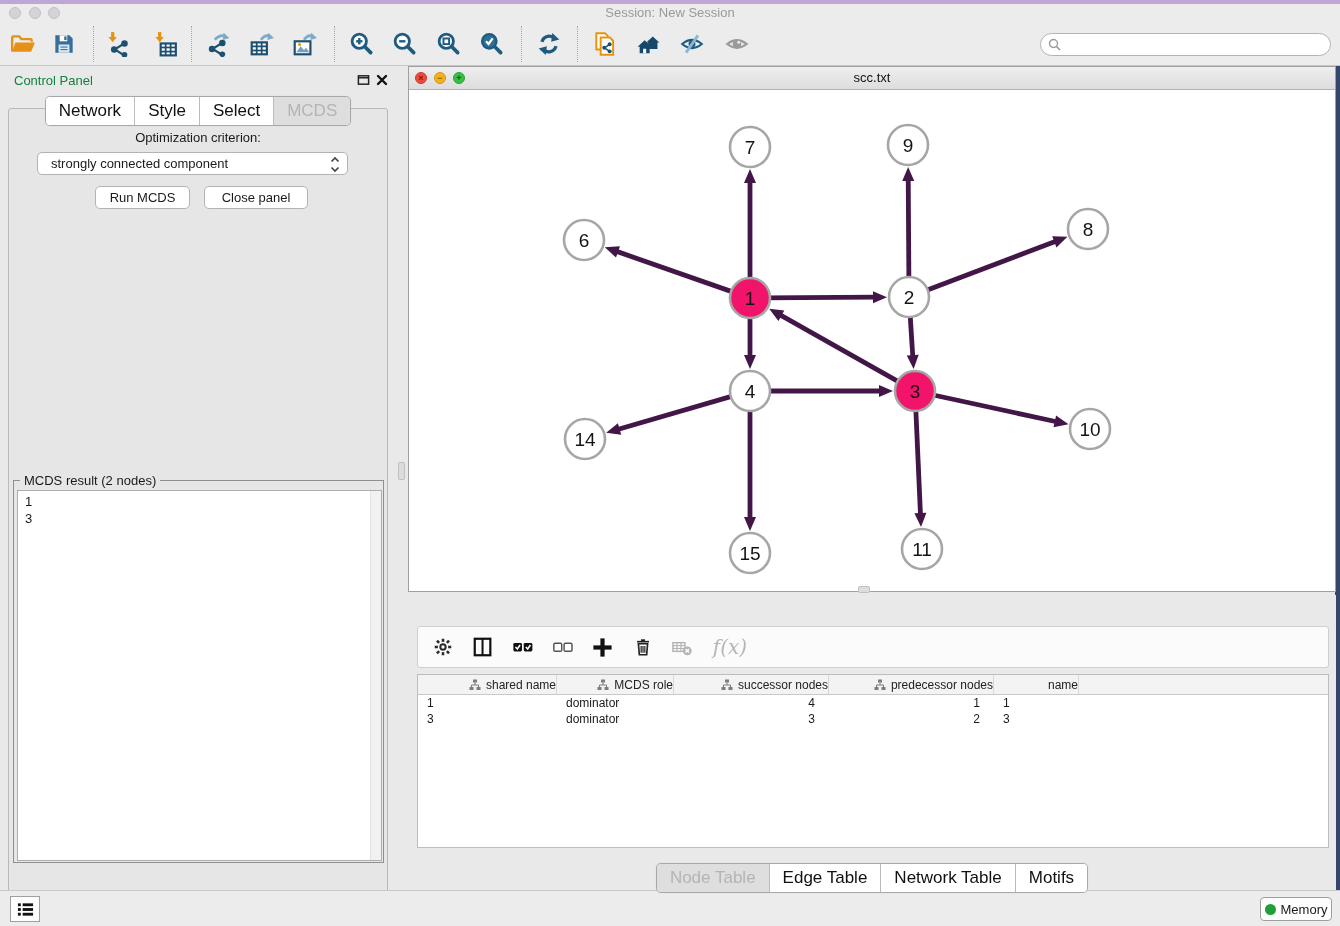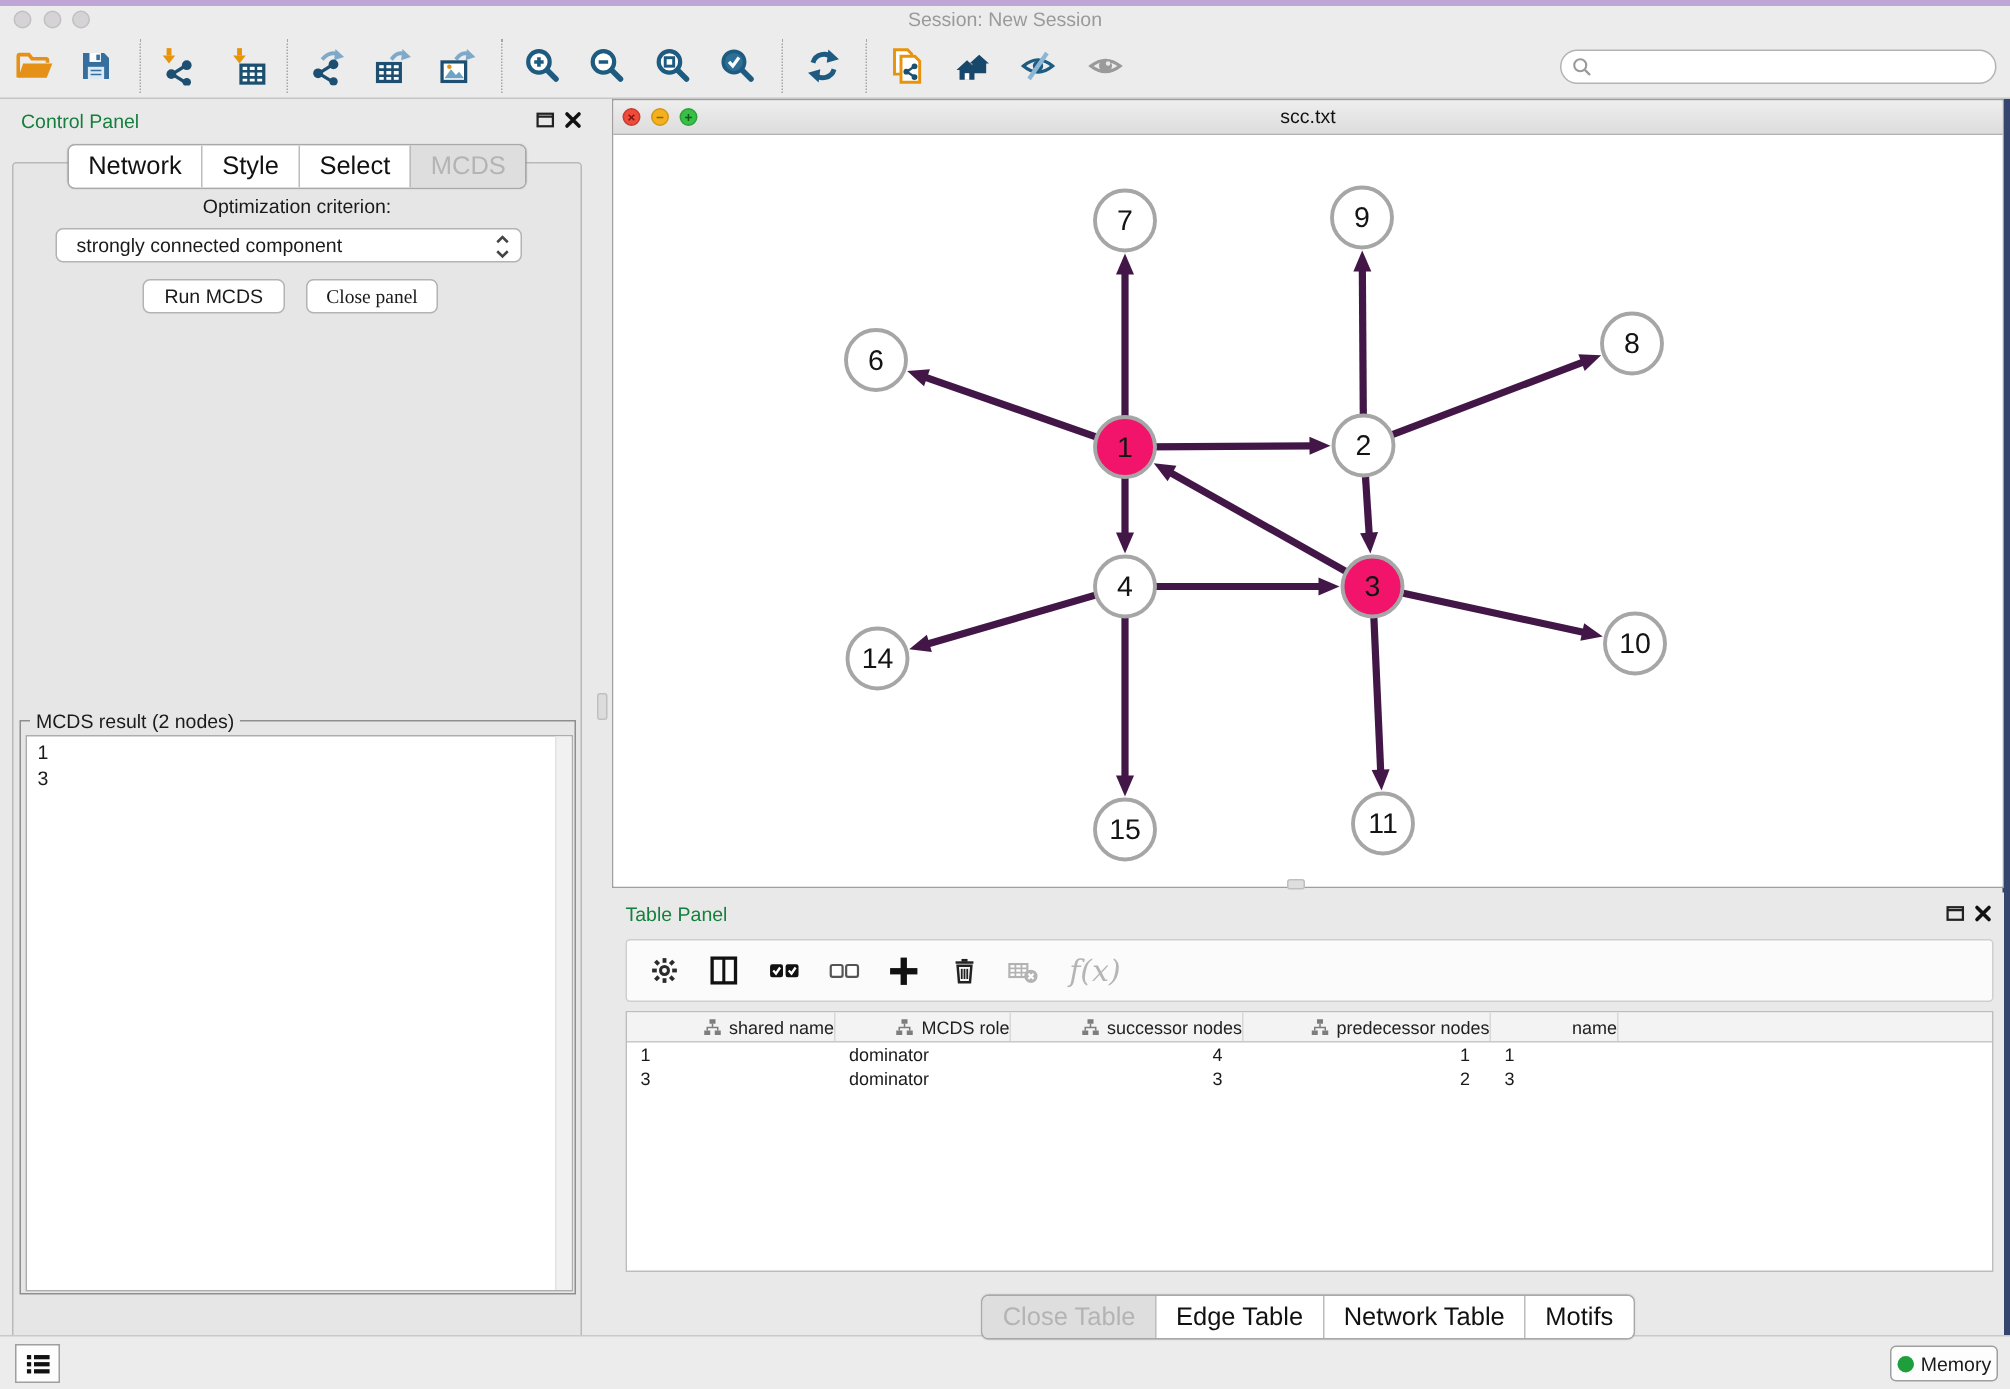--- a/index.html
+++ b/index.html
@@ -36,21 +36,21 @@
   .seg .tab { padding:4px 13px; font-size:17px; background:#fff; color:#111; border-left:1px solid #bcbcbc; white-space:nowrap; }
   .seg .tab:first-child { border-left:none; }
   .seg .tab.active { background:#dedede; color:#b4b4b4; }
   #cp-tabs { top:30px; }
   #cp-pane { position:absolute; left:8px; top:42px; width:380px; height:837px; border:1px solid #b9b9b9; border-radius:3px; background:#e6e6e6; }
   #opt-label { position:absolute; left:0; top:21px; width:100%; text-align:center; font-size:13px; }
   #criterion-select { position:absolute; left:28px; top:43px; width:311px; height:23px; background:#fff; border:1px solid #b3b3b3; border-radius:5px; display:flex; align-items:center; padding:0 26px 0 13px; font-size:13px; }
   #criterion-select .stepper { position:absolute; right:6px; top:3px; }
   .cp-btn { position:absolute; top:77px; height:23px; background:#fff; border:1px solid #b3b3b3; border-radius:5px; font-size:13px; text-align:center; line-height:21px; }
   #run-btn { left:86px; width:95px; }
-  #close-btn { left:195px; width:88px;font-family:Liberation Serif, serif; }
+  #close-btn { left:195px; width:104px; }
   #result-group { position:absolute; left:4px; top:371px; width:371px; height:383px; border:1px solid #8f8f8f; background:#e6e6e6; }
   #result-legend { position:absolute; left:6px; top:-8px; background:#e6e6e6; padding:0 4px; font-size:13px; }
   #result-box { position:absolute; left:3px; top:9px; width:365px; height:371px; background:#fff; border:1px solid #adadad; }
   #result-lines { font-family:"Liberation Sans", sans-serif; font-size:13px; line-height:17px; padding:2px 0 0 7px; white-space:pre; }
   #result-scroll { position:absolute; right:0; top:0; width:11px; height:100%; background:#f1f1f1; border-left:1px solid #e2e2e2; }
   #left-splitter { left:398px; top:462px; width:7px; height:18px; background:#dcdcdc; border:1px solid #c0c0c0; border-radius:2px; }
 
   
   #net-window { left:408px; top:66px; width:928px; height:526px; border:1px solid #9f9f9f; background:#fff; }
   #net-titlebar { position:relative; height:23px; background:linear-gradient(#eeeeee,#dddddd); border-bottom:1px solid #b2b2b2; }
@@ -374,34 +374,20 @@
         <g>
           <circle cx="513" cy="459" r="20" fill="#ffffff" stroke="#a6a6a6" stroke-width="2.6"></circle>
           <text x="513" y="465.5" text-anchor="middle" font-size="19" fill="#141414" font-family="'Liberation Sans', sans-serif">11</text>
         </g>
       </svg>
   </div>
 </div>
 <div id="bottom-splitter" class="abs"></div>
 
 <div id="table-panel" class="abs">
-  <div class="panel-head">
-    <span class="panel-title" style="left:9px">Table Panel</span>
-    <span class="panel-ico" style="right:26px">
-        <svg viewBox="0 0 14 12" width="13" height="12">
-          <rect x="1.5" y="1.5" width="11" height="9" fill="none" stroke="#222" stroke-width="1.6"></rect>
-          <line x1="1.5" y1="3.6" x2="12.5" y2="3.6" stroke="#222" stroke-width="1.6"></line>
-        </svg>
-      </span>
-    <span class="panel-ico" style="right:7px">
-        <svg viewBox="0 0 12 12" width="12" height="12">
-          <path d="M2 2 L10 10 M10 2 L2 10" stroke="#111" stroke-width="2.4" stroke-linecap="round"></path>
-        </svg>
-      </span>
-  </div>
   <div id="tp-toolbar">
     <span class="tp-ico">
         <svg viewBox="0 0 24 24" width="22" height="22">
           <path d="M12 8 A4 4 0 1 0 12 16 A4 4 0 1 0 12 8 M12 10.2 A1.8 1.8 0 1 1 12 13.8 A1.8 1.8 0 1 1 12 10.2" fill="#2b2b2b" fill-rule="evenodd"></path>
           <g fill="#2b2b2b">
             <rect x="10.6" y="3" width="2.8" height="3.4"></rect>
             <rect x="10.6" y="17.6" width="2.8" height="3.4"></rect>
             <rect x="3" y="10.6" width="3.4" height="2.8"></rect>
             <rect x="17.6" y="10.6" width="3.4" height="2.8"></rect>
             <rect x="5.2" y="4.6" width="2.8" height="3.4" transform="rotate(-45 6.6 6.3)"></rect>
@@ -517,21 +503,21 @@
           <div class="td" style="width: 139px; text-align: left; padding: 0px 0px 0px 9px;">3</div>
           <div class="td" style="width: 117px; text-align: left; padding: 0px 0px 0px 9px;">dominator</div>
           <div class="td" style="width: 155px; text-align: right; padding: 0px 14px 0px 0px;">3</div>
           <div class="td" style="width: 165px; text-align: right; padding: 0px 14px 0px 0px;">2</div>
           <div class="td" style="width: 85px; text-align: left; padding: 0px 0px 0px 9px;">3</div>
         </div>
       </div>
   </div>
   <div id="tp-tabs" class="tabs-row">
       <span class="seg">
-        <span class="tab active">Close Table</span>
+        <span class="tab active">Node Table</span>
         <span class="tab">Edge Table</span>
         <span class="tab">Network Table</span>
         <span class="tab">Motifs</span>
       </span>
     </div>
 </div>
 
 <div id="status-bar" class="abs">
   <span id="list-btn">
     <svg viewBox="0 0 20 18" width="19" height="17">

